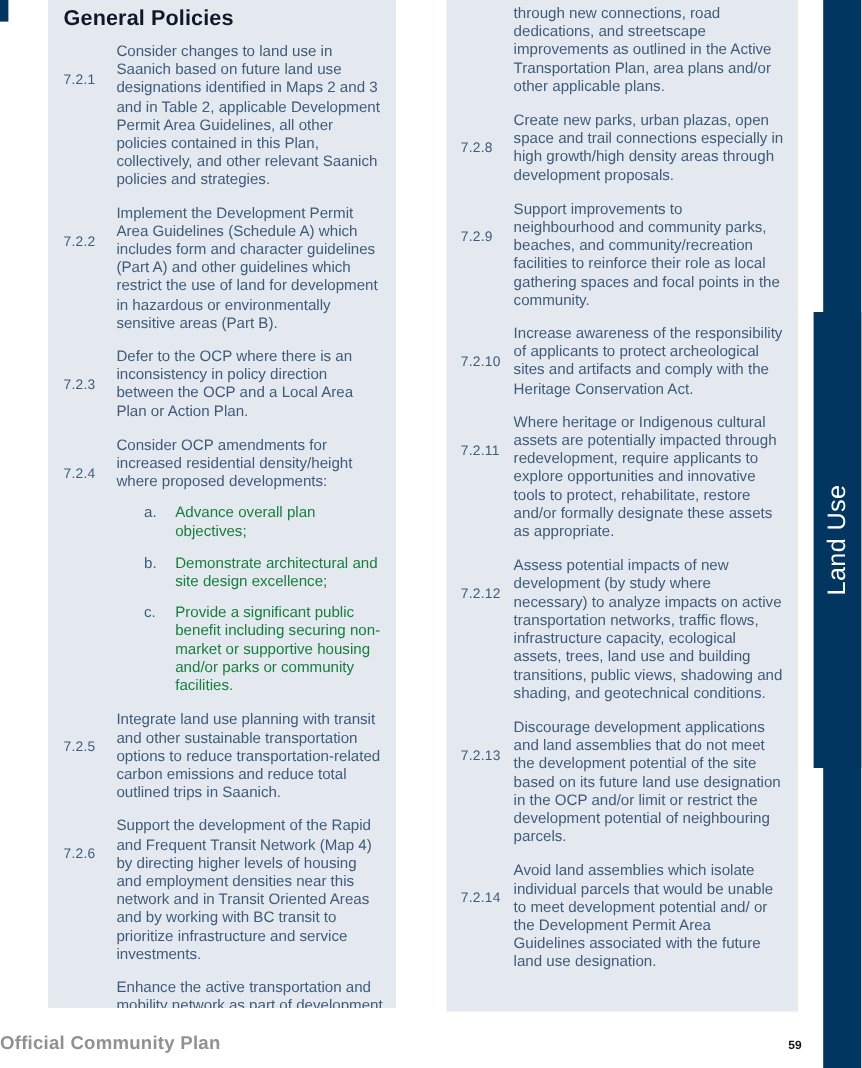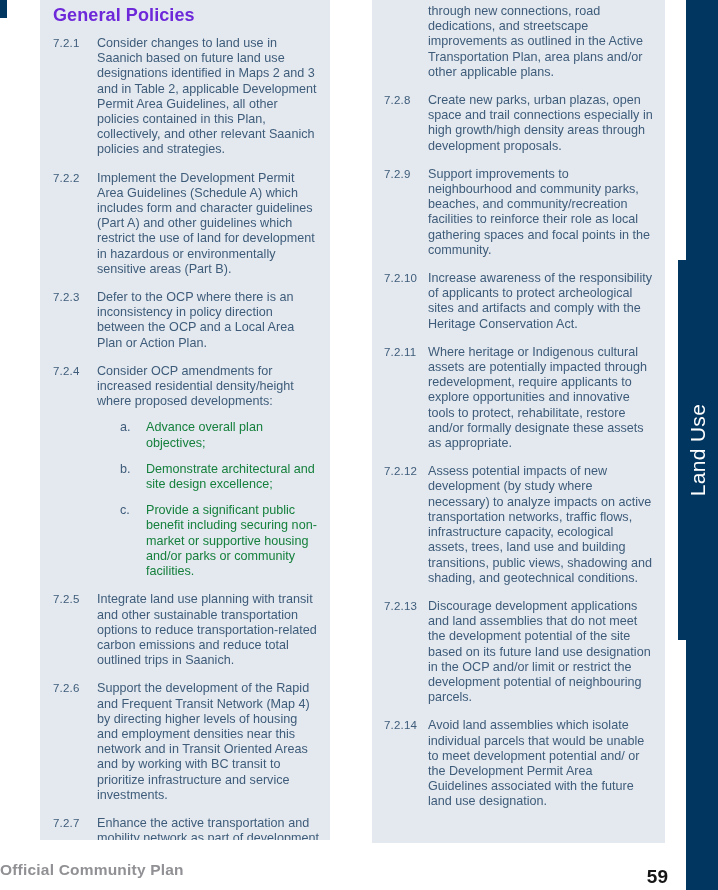--- a/index.html
+++ b/index.html
@@ -6,25 +6,25 @@
   .page{
     position:relative;width:718px;height:890px;background:#ffffff;
     overflow:hidden;font-family:"Liberation Sans","DejaVu Sans",sans-serif;
   }
   .corner-mark{position:absolute;left:0;top:0;width:7px;height:18px;background:#003660;}
   
   .panel{position:absolute;top:0;background:#e4e9ef;box-sizing:border-box;overflow:hidden;}
   .panel-left{left:40px;width:290px;height:840px;padding:5px 10px 0 13px;}
   .panel-right{left:372px;width:293px;height:843px;padding:4px 12px 0 12px;}
   .section-heading{
-    margin:0 0 10px 0;font-size:18px;font-weight:bold;color:#6d28d9;letter-spacing:.1px;
+    margin:0 0 10px 0;font-size:18px;font-weight:bold;color:#0f172a;letter-spacing:.1px;
   }
   .policy{display:flex;align-items:flex-start;margin-bottom:13px;}
   .policy-num{
-    flex:0 0 44px;font-size:11.5px;color:#3e5c7a;line-height:15.2px;letter-spacing:.2px;
+    flex:0 0 44px;font-size:11.5px;color:#3e5c7a;line-height:15.2px;letter-spacing:.2px;margin-top:24px;
   }
   .policy-body{flex:1;}
   .policy-text{
     font-size:12.6px;color:#3e5c7a;line-height:15.2px;
   }
   .subitem{display:flex;margin:11px 0 0 23px;}
   .subitem-label{flex:0 0 26px;font-size:12.6px;color:#3e5c7a;line-height:15.2px;}
   .subitem-text{flex:1;font-size:12.6px;color:#15803d;line-height:15.2px;}
   .continuation .policy-num{color:transparent;}
   
@@ -36,21 +36,21 @@
   .side-tab-label{
     transform:rotate(-90deg);white-space:nowrap;color:#ffffff;
     font-size:21px;font-weight:400;letter-spacing:.3px;
   }
   
   .footer-title{
     position:absolute;left:0;top:861px;width:718px;text-align:left;
     font-size:15.5px;font-weight:bold;color:#919195;letter-spacing:.2px;
   }
   .page-number{
-    position:absolute;right:50px;top:866px;font-size:19px;font-weight:bold;color:#161616;
+    position:absolute;right:50px;top:866px;font-size:10px;font-weight:bold;color:#161616;
   }
 </style>
 </head>
 <body>
 
 <div class="page">
 
   <div class="corner-mark"></div>
 
   <div class="panel panel-left">

